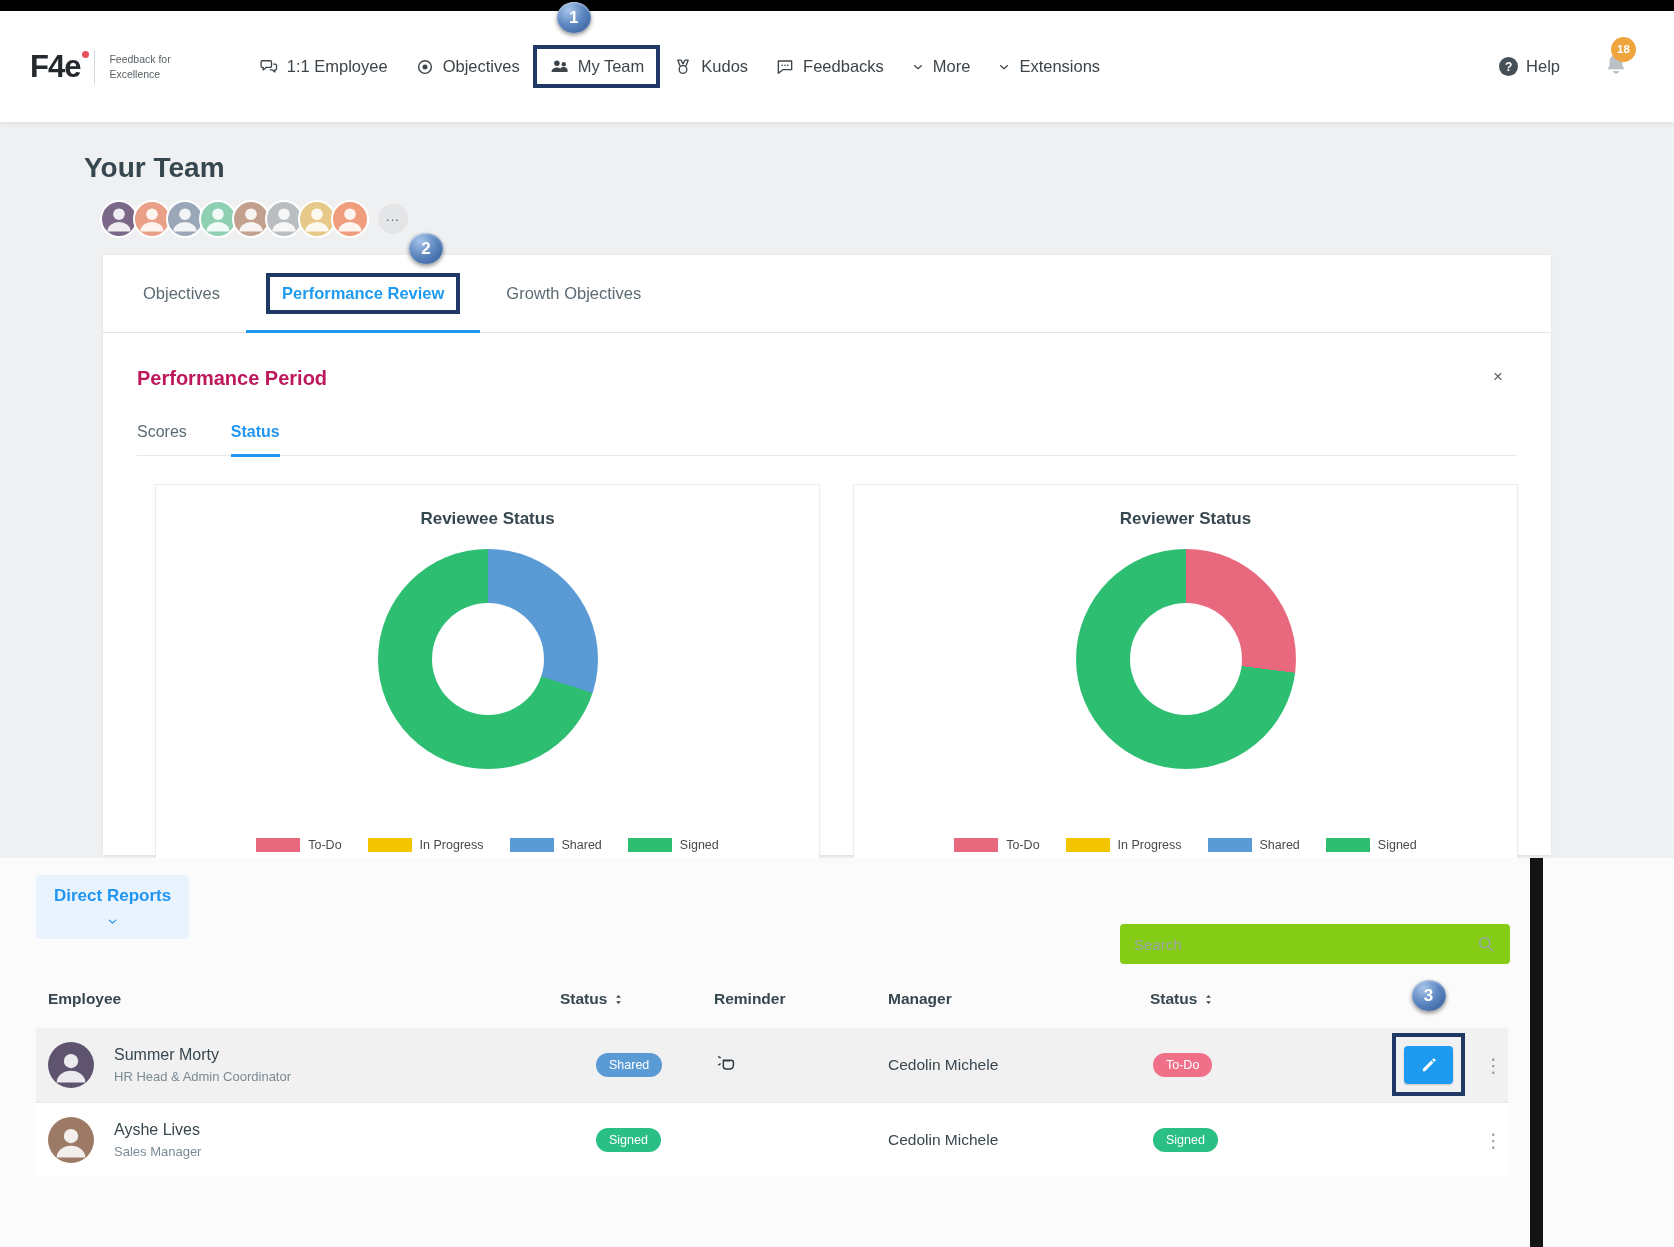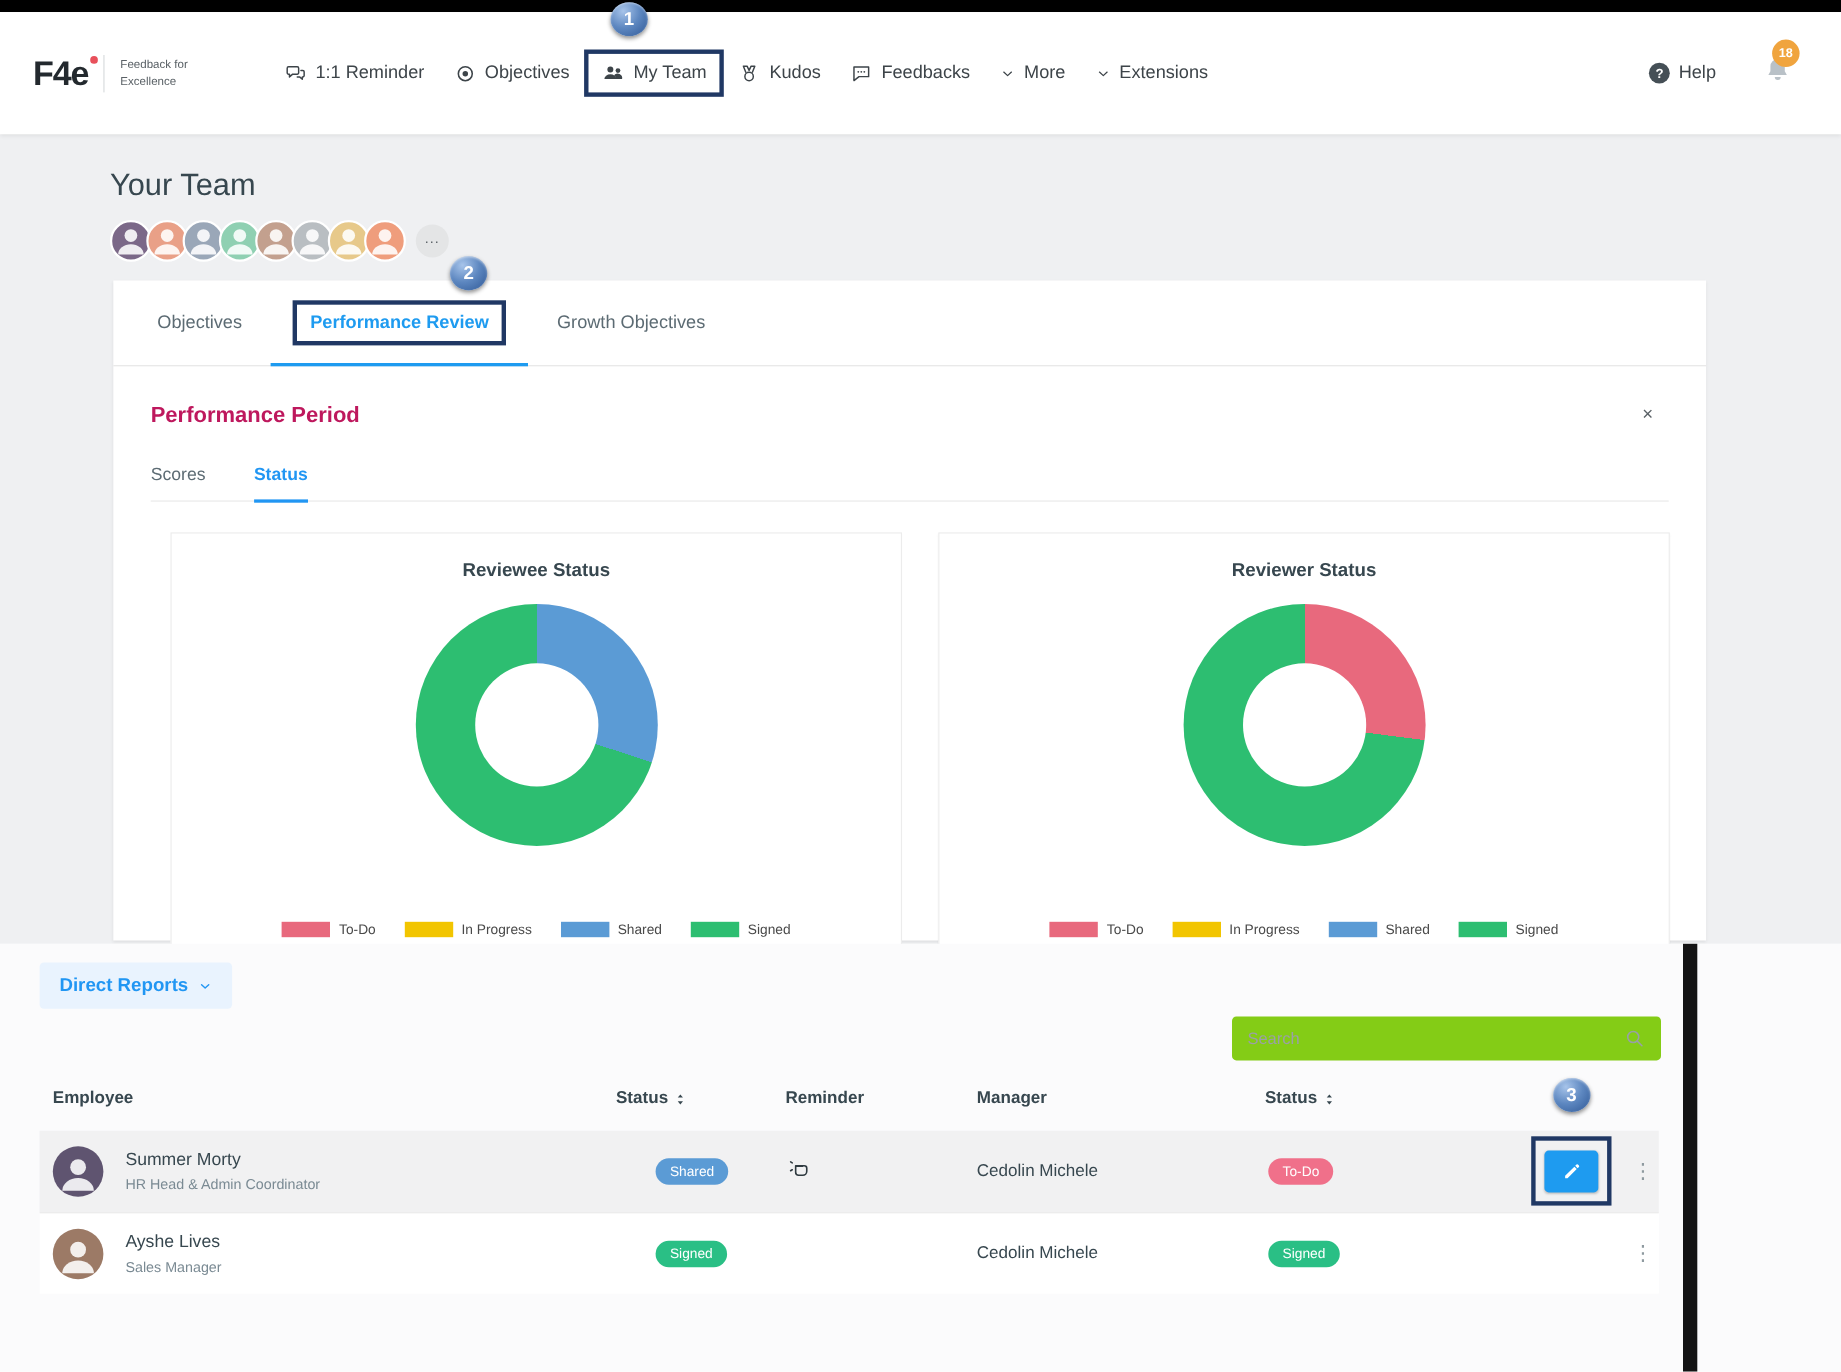--- a/index.html
+++ b/index.html
@@ -41,21 +41,21 @@
   .num-badge { position:absolute; width:34px; height:31px; border-radius:50%;
                background:radial-gradient(circle at 34% 26%, #a7c4ea 0%, #5d87c0 48%, #2d5694 100%);
                box-shadow:0 2px 4px rgba(0,0,0,.45), inset 0 1px 2px rgba(255,255,255,.5);
                color:#fff; font-size:17px; font-weight:700; display:flex; align-items:center; justify-content:center; z-index:50; }
   .badge-1 { top:-47px; left:20px; }
   .badge-2 { top:-44px; left:139px; }
   .badge-3 { top:-57px; left:50%; transform:translateX(-50%); }
 
   
   .main-upper { position:absolute; left:0; top:122px; width:1674px; height:736px; background:#eff0f2; }
-  .page-title { position:absolute; left:100px; top:30px; font-size:28px; font-weight:400; color:#37474f; }
+  .page-title { position:absolute; left:84px; top:30px; font-size:28px; font-weight:700; color:#37474f; }
   .avatar-row { position:absolute; left:100px; top:78px; display:flex; align-items:center; }
   .avatar { width:38px; height:38px; border-radius:50%; border:2px solid #fff; margin-right:-5px; overflow:hidden;
             display:flex; align-items:flex-end; justify-content:center; }
   .avatar svg { display:block; }
   .av1{background:#7b6888} .av2{background:#e9a087} .av3{background:#9aa7b8} .av4{background:#8fd0b2}
   .av5{background:#c3a08e} .av6{background:#b9bec2} .av7{background:#e7c98a} .av8{background:#ef9d7c}
   .avatar-more { width:30px; height:30px; border-radius:50%; background:#e4e5e6; color:#5a6166; margin-left:14px;
                  display:flex; align-items:center; justify-content:center; font-size:13px; letter-spacing:1px; padding-bottom:6px; }
 
   
@@ -80,21 +80,21 @@
   .donut-hole { position:absolute; left:50%; top:50%; width:112px; height:112px; margin:-56px 0 0 -56px; border-radius:50%; background:#fff; }
   .chart-legend { position:absolute; left:0; bottom:28px; width:100%; display:flex; justify-content:center; align-items:center; }
   .legend-item { display:inline-flex; align-items:center; margin:0 13px; }
   .legend-swatch { width:44px; height:14px; display:inline-block; margin-right:8px; }
   .legend-label { font-size:12.5px; color:#4a4a4a; }
 
   
   .main-lower { position:absolute; left:0; top:858px; width:1674px; height:389px; background:#fbfbfc; }
   .edge-strip { position:absolute; left:1530px; top:858px; width:13px; height:389px; background:#141414; }
   .direct-reports { position:absolute; left:36px; top:17px; background:#e9f3fe; border-radius:4px; padding:11px 18px;
-                    display:flex; align-items:center; gap:9px; color:#2196f3; font-size:17px; font-weight:700; }
+                    display:flex; align-items:center; gap:9px; color:#2196f3; font-size:17px; font-weight:700;flex-direction:column; }
   .direct-reports svg { color:#2196f3; }
   .search-box { position:absolute; left:1120px; top:66px; width:390px; height:40px; background:#84cc16; border-radius:4px;
                 display:flex; align-items:center; padding:0 14px; }
   .search-box input { flex:1; border:none; outline:none; background:transparent; font-size:15px; color:#3d4449;
                       font-family:"Liberation Sans", sans-serif; }
   .search-box input::placeholder { color:#9aa0a6; }
   .search-box svg { color:#98a0a6; }
 
   
   .thead { position:absolute; left:36px; top:132px; width:1472px; height:36px; }
@@ -139,21 +139,21 @@
         <span>Excellence</span>
       </span>
     </div>
 
     <div class="nav">
       <div class="nav-item cursor">
         <svg width="20" height="20" viewBox="0 0 24 24" fill="none" stroke="currentColor" stroke-width="1.6" stroke-linecap="round" stroke-linejoin="round">
             <path d="M4 4.5h9.5A1.5 1.5 0 0 1 15 6v5a1.5 1.5 0 0 1-1.5 1.5H8.5L5 15.5v-3H4A1.5 1.5 0 0 1 2.5 11V6A1.5 1.5 0 0 1 4 4.5z"></path>
             <path d="M17.5 8.5h2A1.5 1.5 0 0 1 21 10v4a1.5 1.5 0 0 1-1.5 1.5h-.5v2.5l-3-2.5h-2.5"></path>
           </svg>
-        <span>1:1 Reminder</span>
+        <span>1:1 Employee</span>
       </div>
       <div class="nav-item cursor">
         <svg width="20" height="20" viewBox="0 0 24 24" fill="none" stroke="currentColor" stroke-width="1.7">
             <circle cx="12" cy="12" r="7.6"></circle>
             <circle cx="12" cy="12" r="3" fill="currentColor" stroke="none"></circle>
           </svg>
         <span>Objectives</span>
       </div>
       <div class="nav-item cursor" style="margin-left:-14px;">
         <span class="navy-box">

